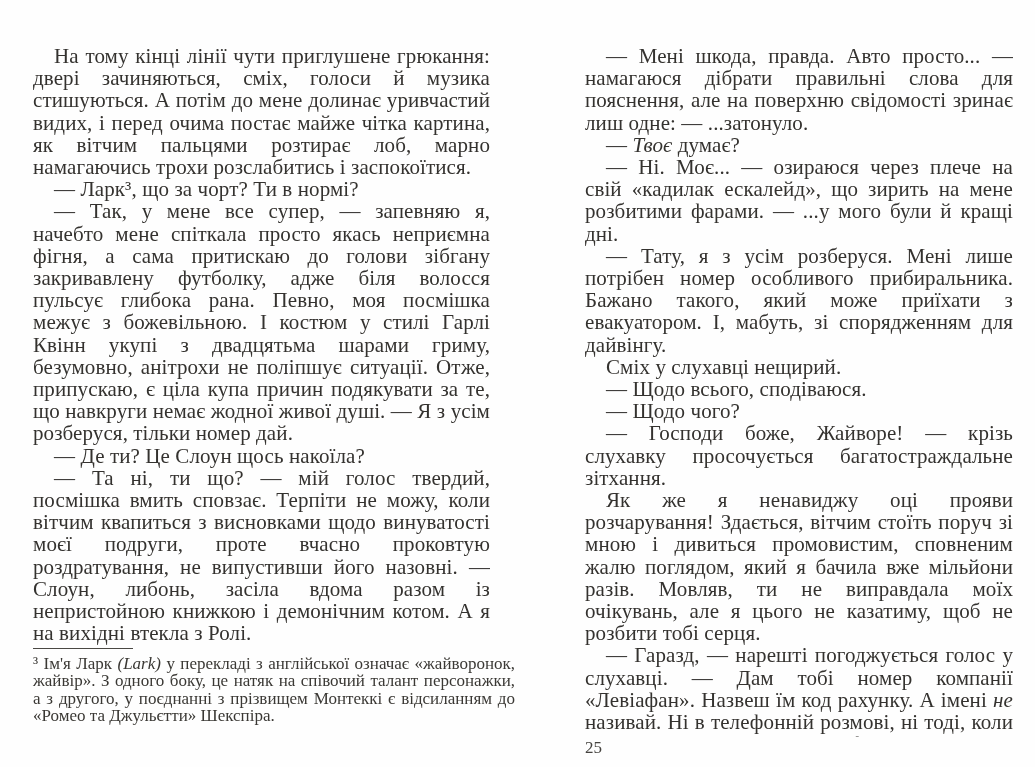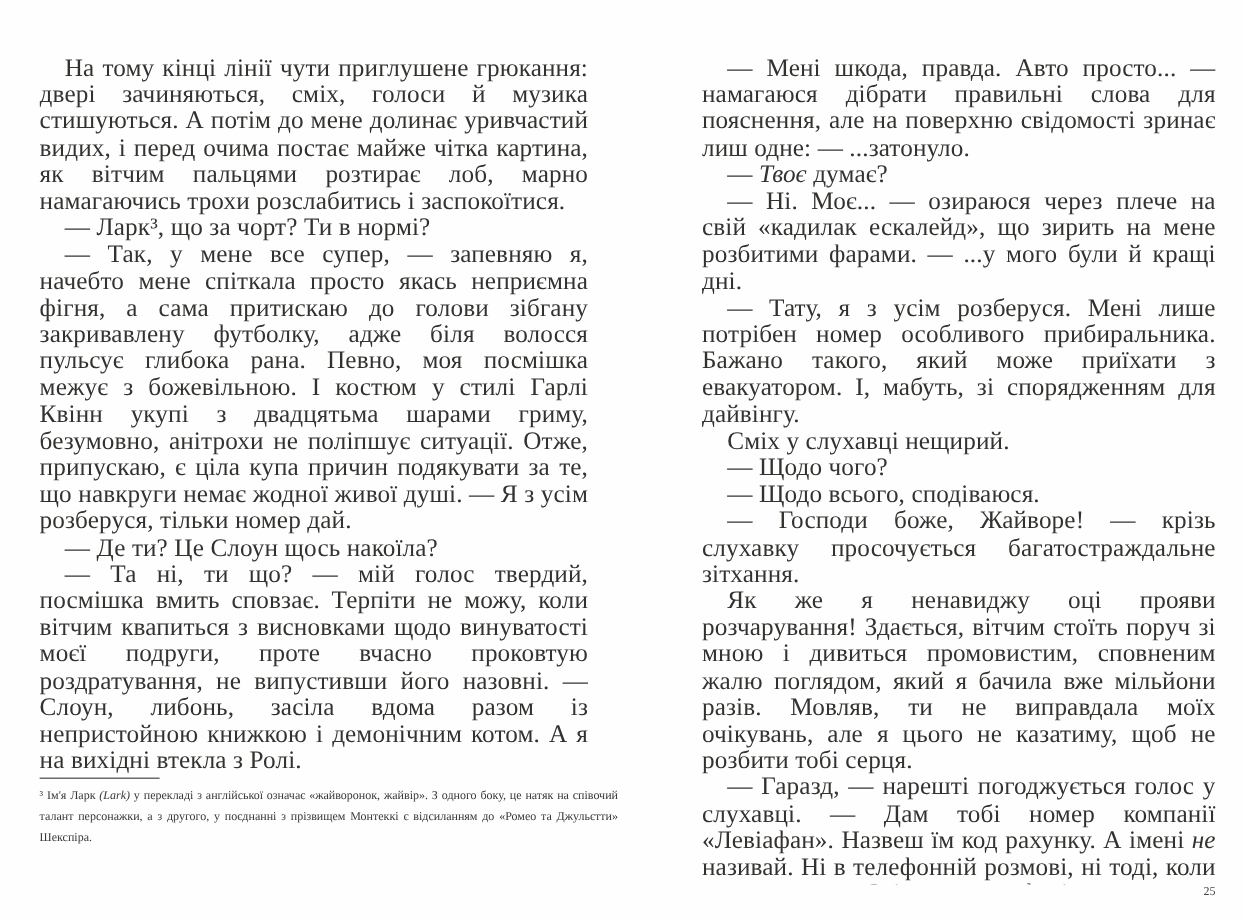--- a/index.html
+++ b/index.html
@@ -41,42 +41,42 @@
     left: 585px;
     width: 428px;
     height: 692px;
     overflow: hidden;
   }
   .footnote {
     position: absolute;
     left: 33px;
     top: 648px;
     width: 482px;
-    font-size: 10px;
+    font-size: 17px;
     line-height: 17.3px;
     text-align: justify;
     color: #3a3834;
   }
   .footnote-rule {
     width: 100px;
     height: 0;
     border-top: 1.2px solid #4a4843;
     margin: 0 0 6px 0;
   }
   .footnote p {
     margin: 0;
     text-indent: 0;
   }
   .page-number {
     position: absolute;
     left: 585px;
     top: 738px;
     width: 428px;
-    text-align: right;
-    font-size: 10px;
+    text-align: left;
+    font-size: 17px;
     color: #45433f;
   }
 </style>
 </head>
 <body>
 
 <div class="spread">
 
   <div class="column column-left">
       <p><span>На тому кінці лінії чути приглушене грюкання: двері зачиняються, сміх, голоси й музика стишуються. А потім до мене долинає уривчастий видих, і перед очима постає майже чітка картина, як вітчим пальцями розтирає лоб, марно намагаючись трохи розслабитись і заспокоїтися.</span></p>
@@ -94,22 +94,22 @@
         <p><span>³ Ім'я Ларк </span><em>(Lark)</em><span> у перекладі з англійської означає «жайворонок, жайвір». З одного боку, це натяк на співочий талант персонажки, а з другого, у поєднанні з прізвищем Монтеккі є відсиланням до «Ромео та Джульєтти» Шекспіра.</span></p>
       </div>
   </div>
 
   <div class="column column-right">
       <p><span>— Мені шкода, правда. Авто просто... — намагаюся дібрати правильні слова для пояснення, але на поверхню свідомості зринає лиш одне: — ...затонуло.</span></p>
       <p><span>— </span><em>Твоє</em><span> думає?</span></p>
       <p><span>— Ні. Моє... — озираюся через плече на свій «кадилак ескалейд», що зирить на мене розбитими фарами. — ...у мого були й кращі дні.</span></p>
       <p><span>— Тату, я з усім розберуся. Мені лише потрібен номер особливого прибиральника. Бажано такого, який може приїхати з евакуатором. І, мабуть, зі спорядженням для дайвінгу.</span></p>
       <p><span>Сміх у слухавці нещирий.</span></p>
+      <p><span>— Щодо всього, сподіваюся.</span></p>
       <p><span>— Щодо чого?</span></p>
-      <p><span>— Щодо всього, сподіваюся.</span></p>
       <p><span>— Господи боже, Жайворе! — крізь слухавку просочується багатостраждальне зітхання.</span></p>
       <p><span>Як же я ненавиджу оці прояви розчарування! Здається, вітчим стоїть поруч зі мною і дивиться промовистим, сповненим жалю поглядом, який я бачила вже мільйони разів. Мовляв, ти не виправдала моїх очікувань, але я цього не казатиму, щоб не розбити тобі серця.</span></p>
       <p><span>— Гаразд, — нарешті погоджується голос у слухавці. — Дам тобі номер компанії «Левіафан». Назвеш їм код рахунку. А імені </span><em>не</em><span> називай. Ні в телефонній розмові, ні тоді, коли вони приїдуть. Звісно, це професіонали</span></p>
     </div>
 
   <div class="page-number">25</div>
 
 </div>
 
 </body></html>

